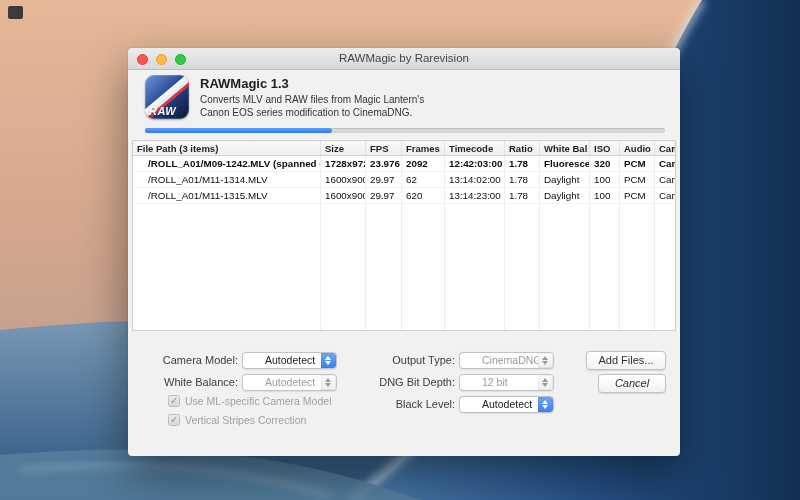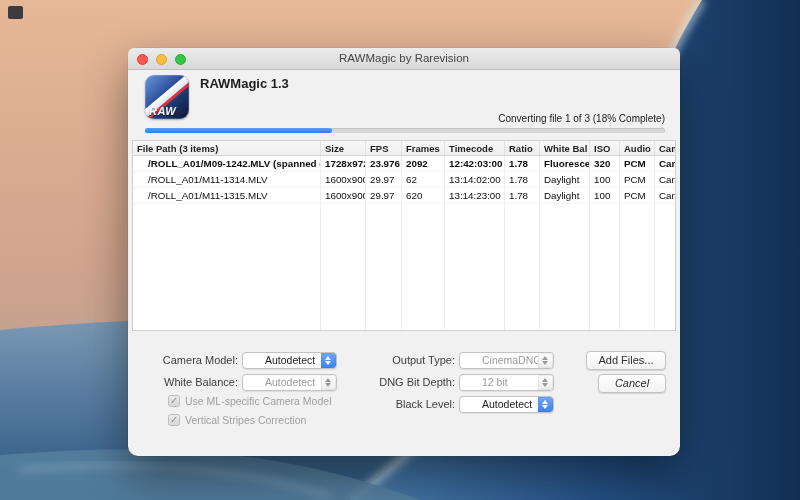--- a/index.html
+++ b/index.html
@@ -2,21 +2,21 @@
 <html><head>
 <meta charset="utf-8">
 <style>
   * { margin:0; padding:0; box-sizing:border-box; }
   html,body { width:800px; height:500px; overflow:hidden; font-family:"Liberation Sans","DejaVu Sans",sans-serif; }
   .desktop { position:relative; width:800px; height:500px; overflow:hidden; }
   .wallpaper { position:absolute; inset:0; }
 
   
   .window { position:absolute; left:128px; top:48px; width:552px; height:408px;
-    background:#f1f1f1; border-radius:10px;
+    background:#f1f1f1; border-radius:4px;
     box-shadow:0 18px 45px rgba(0,0,0,.45), 0 0 1px rgba(0,0,0,.35); }
   .titlebar { position:absolute; top:0; left:0; right:0; height:22px;
     background:linear-gradient(#ececec,#d8d8d8); border-bottom:1px solid #bdbdbd;
     border-radius:6px 6px 0 0; }
   .titlebar .title { text-align:center; line-height:21px; font-size:11.5px; color:#454545; }
   .lights { position:absolute; left:9px; top:5.5px; display:flex; gap:8px; }
   .light { width:11px; height:11px; border-radius:50%; }
   .light.red { background:#fc5753; border:0.5px solid #df3e38; }
   .light.yellow { background:#fdbc40; border:0.5px solid #de9f34; }
   .light.green { background:#33c748; border:0.5px solid #27aa35; }
@@ -129,21 +129,24 @@
       <div class="title">RAWMagic by Rarevision</div>
     </div>
 
     <div class="header">
       <div class="appicon">
         <div class="swoosh"></div>
         <div class="swoosh-red"></div>
         <div class="raw-text">RAW</div>
       </div>
       <div class="app-title">RAWMagic 1.3</div>
-      <div class="status-text">Converting file 1 of 3 (18% Complete)</div>
+      <div class="app-desc">
+        <div>Converts MLV and RAW files from Magic Lantern's</div>
+        <div>Canon EOS series modification to CinemaDNG.</div>
+      </div>
       <div class="progress">
         <div class="fill" style="width: 36%;"></div>
       </div>
     </div>
 
     <div class="table-wrap">
       <div class="tgrid">
 
         <div class="th">File Path (3 items)</div>
         <div class="th">Size</div>

